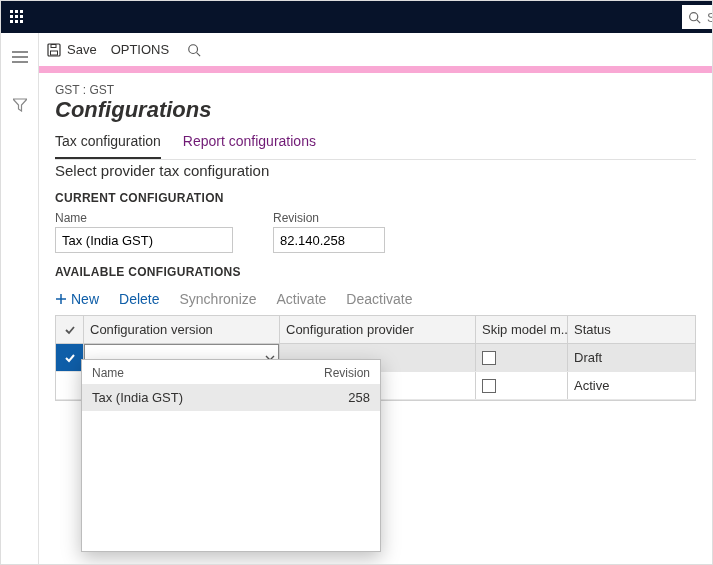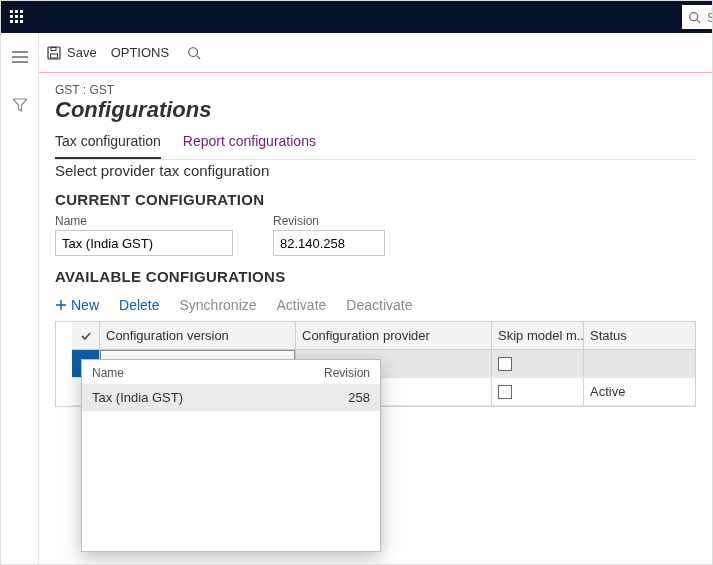--- a/index.html
+++ b/index.html
@@ -12,48 +12,48 @@
   .search-box { height:24px; background:#fff; display:flex; align-items:center; padding:0 6px; margin-right:0; width:30px; overflow:hidden; color:#666; gap:4px;}
   .search-box input { border:none; outline:none; font-size:13px; width:20px; }
 
   
   .body-row { display:flex; height:calc(100% - 32px); }
   .left-rail { width:38px; border-right:1px solid #e1e1e1; display:flex; flex-direction:column; align-items:center; padding-top:12px; gap:24px;}
   .left-rail .rail-btn { width:24px; height:24px; display:flex; align-items:center; justify-content:center; color:#666; cursor:pointer;}
 
   .main { flex:1; display:flex; flex-direction:column; }
 
-  .actionbar { height:40px; border-bottom:1px solid #f9a8d4; display:flex; align-items:center; padding:12px 8px; gap:14px; }
+  .actionbar { height:40px; border-bottom:7px solid #f9a8d4; display:flex; align-items:center; padding:12px 8px; gap:14px; }
   .actionbar .act { display:flex; align-items:center; gap:6px; color:#323130; cursor:pointer; font-size:13px;}
   .actionbar .act.iconbtn { padding:4px;}
 
   .page { padding:10px 16px 0 16px; }
   .breadcrumb { font-size:12px; color:#555; }
   .page-title { font-size:22px; font-weight:600; margin:0 0 10px 0;font-style:italic; }
 
   .tabs { display:flex; gap:22px; border-bottom:1px solid #e1e1e1; margin-bottom:2px;}
   .tab { padding:0 0 8px 0; font-size:14px; color:#701a75; cursor:pointer; }
   .tab.active { color:#323130; border-bottom:2px solid #323130; font-weight:400;}
 
   .section-title { font-size:15px; color:#323130; margin-bottom:8px; }
-  .subhead { font-size:15px; font-weight:600; color:#323130; letter-spacing:0.3px; margin:12px 0 6px 0; }
+  .subhead { font-size:12px; font-weight:600; color:#323130; letter-spacing:0.3px; margin:12px 0 6px 0; }
 
   .form-row { display:flex; gap:40px; }
   .field { display:flex; flex-direction:column; }
   .field-label { font-size:12px; color:#555; margin-bottom:2px;}
   .field-input { height:26px; border:1px solid #c8c8c8; padding:0 6px; font-size:13px; background:#fff; }
   .field-input.name { width:178px;}
   .field-input.ver  { width:112px;}
 
   .toolbar2 { display:flex; align-items:center; gap:20px; padding:6px 0 8px 0;}
   .toolbar2 .tbtn { font-size:14px; cursor:pointer; display:flex; align-items:center; gap:4px;}
   .toolbar2 .tbtn.primary { color:#0f5ea8; }
   .toolbar2 .tbtn.muted { color:#8a8a8a; cursor:default;}
 
-  .grid { border:1px solid #d0d0d0; position:relative;padding-left:16px;}
+  .grid { border:1px solid #d0d0d0; position:relative;}
   .grid-head, .grid-row { display:flex; align-items:stretch; }
   .grid-head { background:#f4f4f4; border-bottom:1px solid #d0d0d0; height:28px;}
   .grid-row  { height:28px; border-bottom:1px solid #e6e6e6; }
   .cell { border-right:1px solid #d0d0d0; padding:0 6px; display:flex; align-items:center; font-size:13px; overflow:hidden; white-space:nowrap;}
   .c-mark { width:28px; justify-content:center;}
   .c-ver  { width:196px;}
   .c-prov { width:196px;}
   .c-skip { width:92px; justify-content:flex-start;}
   .c-stat { flex:1; border-right:none;}
   .grid-head .cell { color:#323130; background:#f3f3f3;}
@@ -220,20 +220,21 @@
                   <svg width="10" height="6" viewBox="0 0 10 6">
                       <polyline points="1,1 5,5 9,1" fill="none" stroke="#555" stroke-width="1.4"></polyline>
                     </svg>
                 </span>
               </div>
             </div>
             <div class="cell c-prov"></div>
             <div class="cell c-skip">
                 <div class="chk"></div>
               </div>
+            <div class="cell c-stat">Draft</div>
           </div>
 
           <div class="grid-row row2">
             <div class="cell c-mark"></div>
             <div class="cell c-ver"></div>
             <div class="cell c-prov"></div>
             <div class="cell c-skip">
                 <div class="chk"></div>
               </div>
             <div class="cell c-stat">Active</div>

